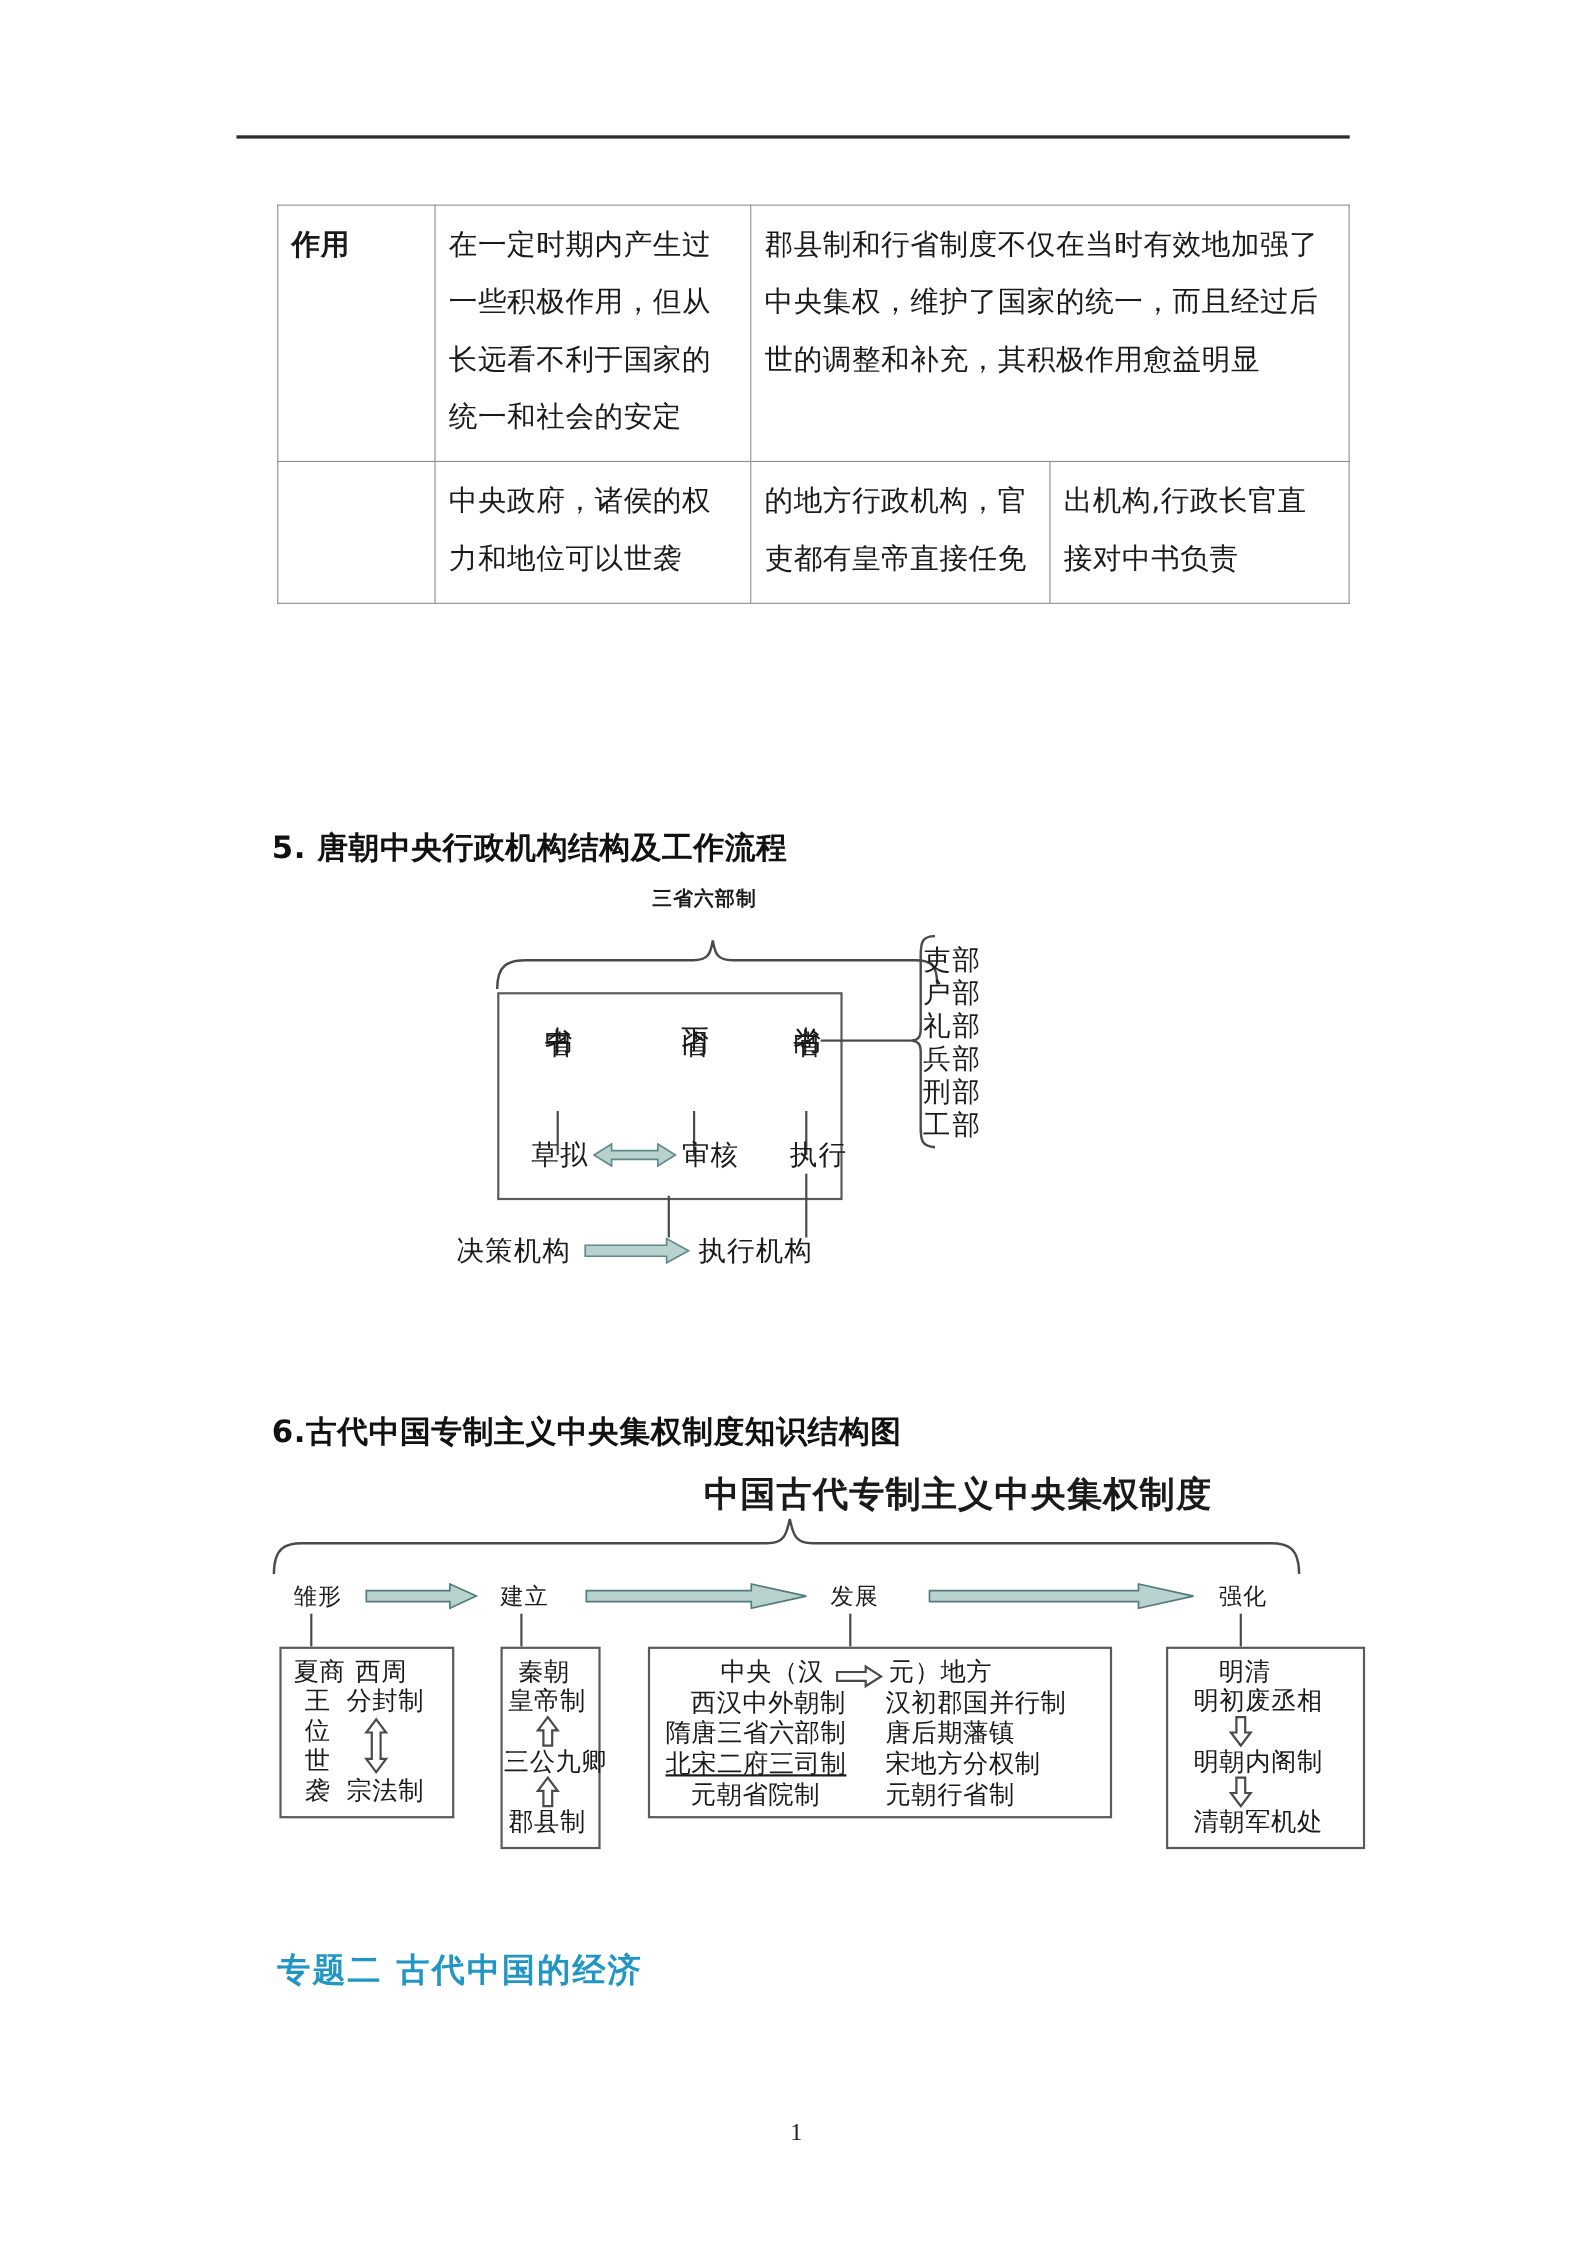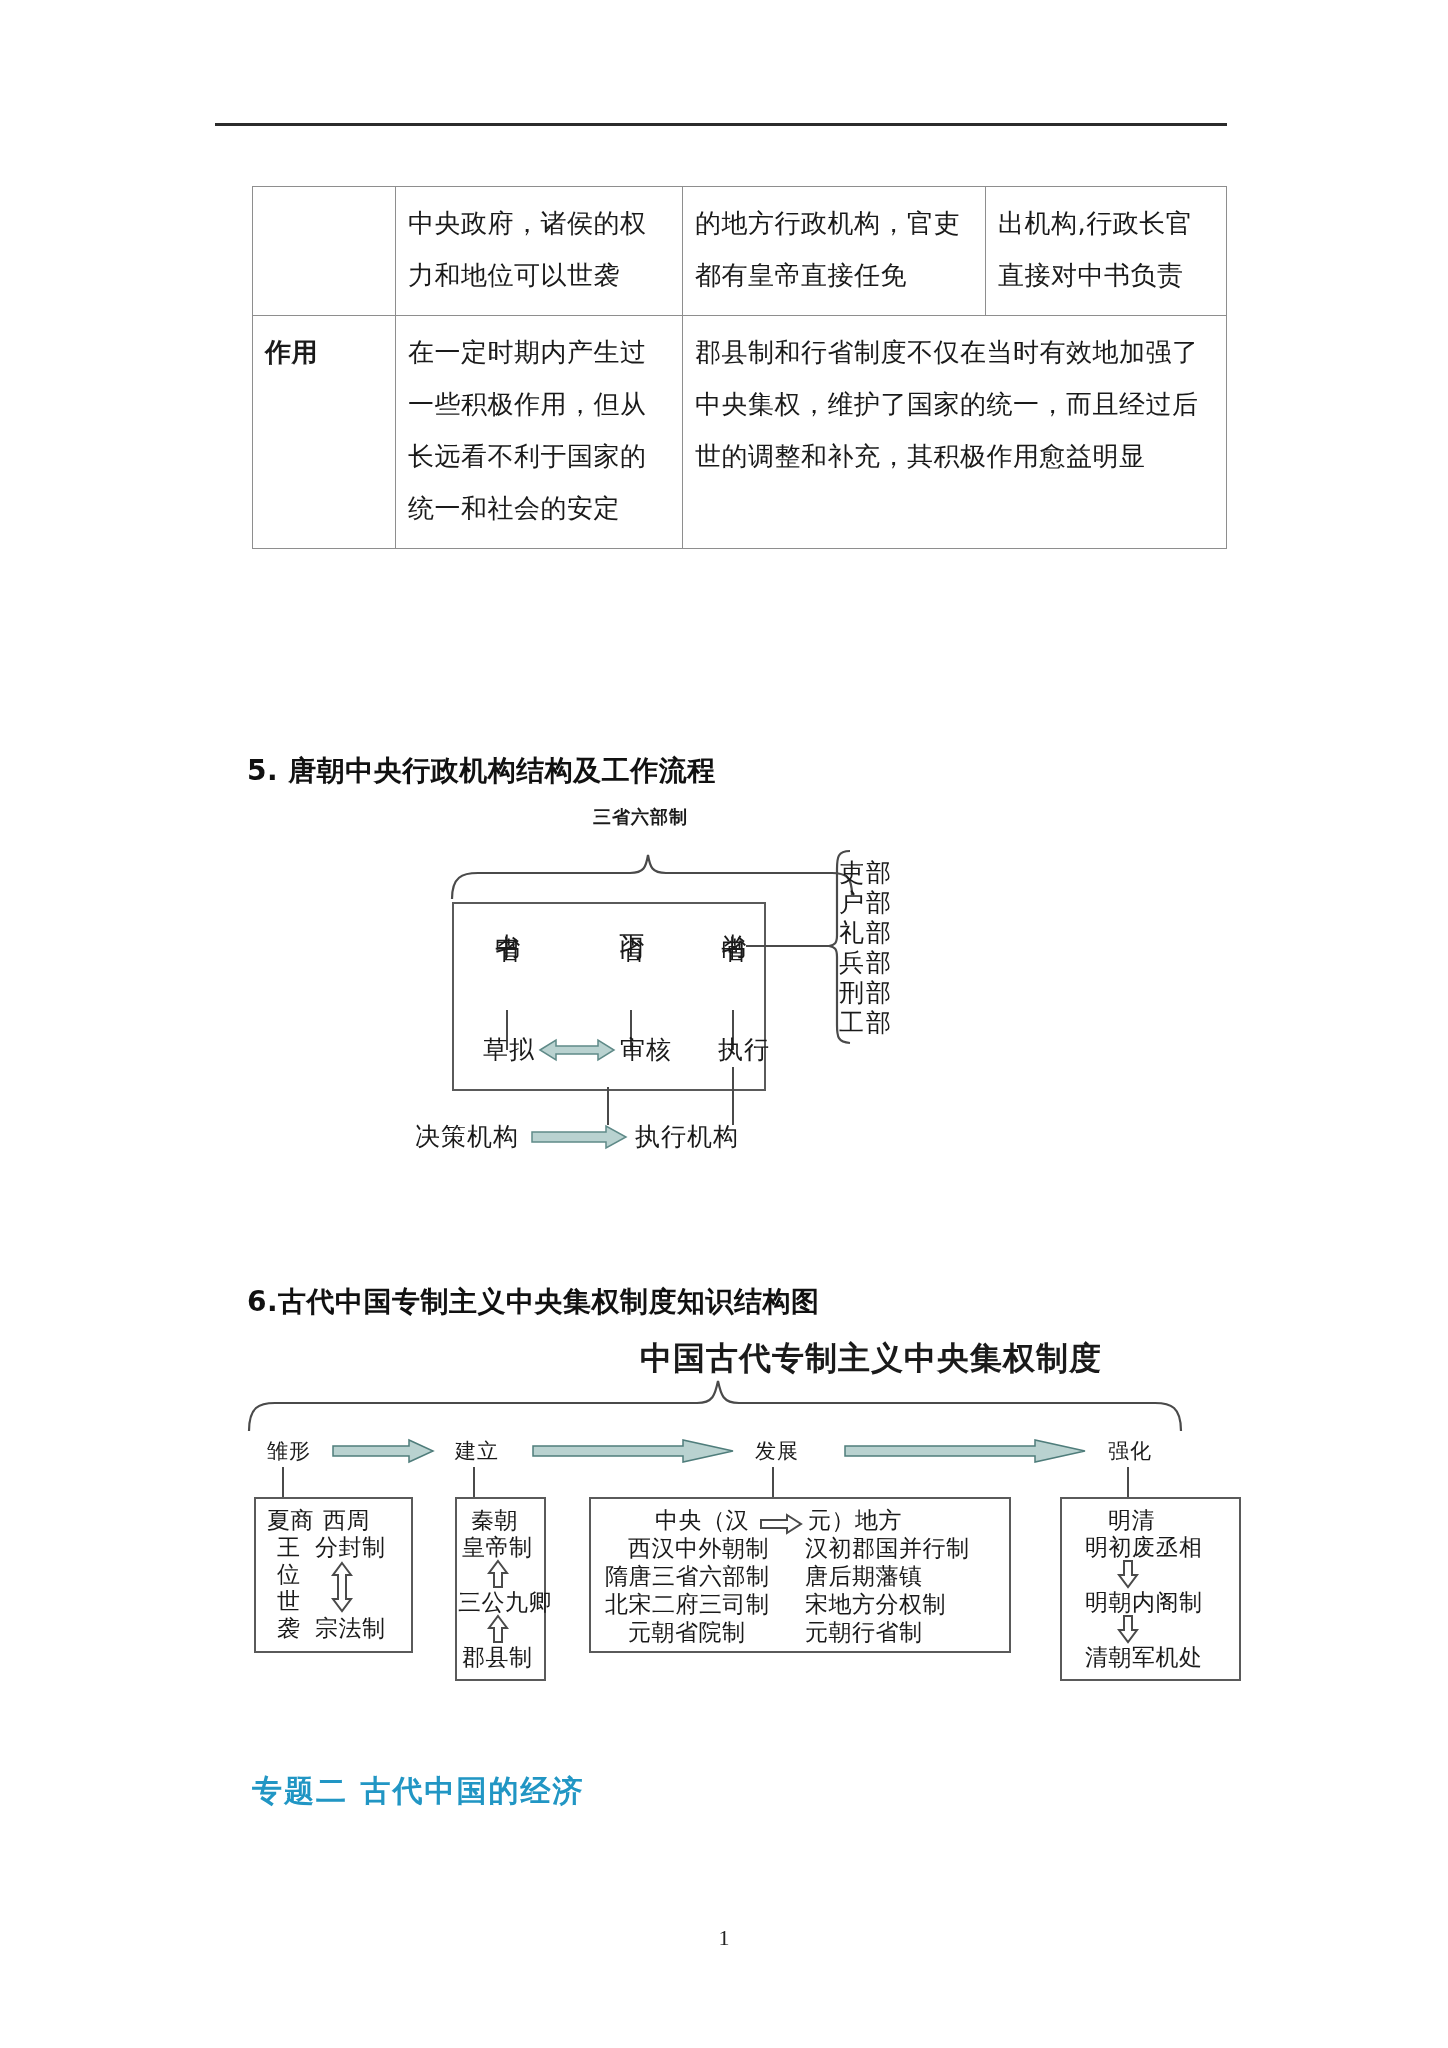--- a/index.html
+++ b/index.html
@@ -137,29 +137,29 @@
 </head>
 <body>
 
 <div class="page">
 
   <div class="top-rule"></div>
 
   <table class="cmp-table">
     <tbody>
         <tr>
+      <td class="col-label lbl">作用</td>
+      <td class="col-mid">在一定时期内产生过一些积极作用，但从长远看不利于国家的统一和社会的安定</td>
+      <td colspan="2">郡县制和行省制度不仅在当时有效地加强了中央集权，维护了国家的统一，而且经过后世的调整和补充，其积极作用愈益明显</td>
+    </tr>
+    <tr>
       <td class="col-label"></td>
       <td class="col-mid">中央政府，诸侯的权力和地位可以世袭</td>
       <td class="col-r1">的地方行政机构，官吏都有皇帝直接任免</td>
       <td class="col-r2">出机构,行政长官直接对中书负责</td>
-    </tr>
-    <tr>
-      <td class="col-label lbl">作用</td>
-      <td class="col-mid">在一定时期内产生过一些积极作用，但从长远看不利于国家的统一和社会的安定</td>
-      <td colspan="2">郡县制和行省制度不仅在当时有效地加强了中央集权，维护了国家的统一，而且经过后世的调整和补充，其积极作用愈益明显</td>
     </tr>
   </tbody>
     </table>
 
   <div class="h-sec" id="h5">5. 唐朝中央行政机构结构及工作流程</div>
 
   <div class="d1">
 
     <div class="d1-title">三省六部制</div>
 
@@ -270,21 +270,21 @@
     <div class="bx-txt" style="left:440px;top:170px;">中央（汉</div>
     <svg class="tarrow" style="left:546px;top:178px;" width="40" height="18">
       <path class="whitearrow" d="M0,5 L26,5 L26,0 L40,9 L26,18 L26,13 L0,13 Z"></path>
     </svg>
     <div class="bx-txt" style="left:593px;top:170px;text-align:right;">元）地方</div>
 
     <div class="bx-txt" style="left:413px;top:198px;">西汉中外朝制</div>
     <div class="bx-txt" style="left:590px;top:198px;">汉初郡国并行制</div>
     <div class="bx-txt" style="left:390px;top:226px;">隋唐三省六部制</div>
     <div class="bx-txt" style="left:590px;top:226px;">唐后期藩镇</div>
-    <div class="bx-txt" style="left:390px;top:254px;">北宋二府三司制</div>
+    <div class="bx-txt" style="left:390px;top:254px;text-decoration:underline;">北宋二府三司制</div>
     <div class="bx-txt" style="left:590px;top:254px;">宋地方分权制</div>
     <div class="bx-txt" style="left:413px;top:282px;">元朝省院制</div>
     <div class="bx-txt" style="left:590px;top:282px;">元朝行省制</div>
 
     <div class="dbox bx4"></div>
     <div class="bx-txt" style="left:893px;top:170px;">明清</div>
     <div class="bx-txt" style="left:870px;top:197px;">明初废丞相</div>
     <svg class="tarrow" style="left:903px;top:224px;" width="20" height="26">
       <path class="whitearrow" d="M6,0 L14,0 L14,14 L19,14 L10,26 L1,14 L6,14 Z"></path>
     </svg>

